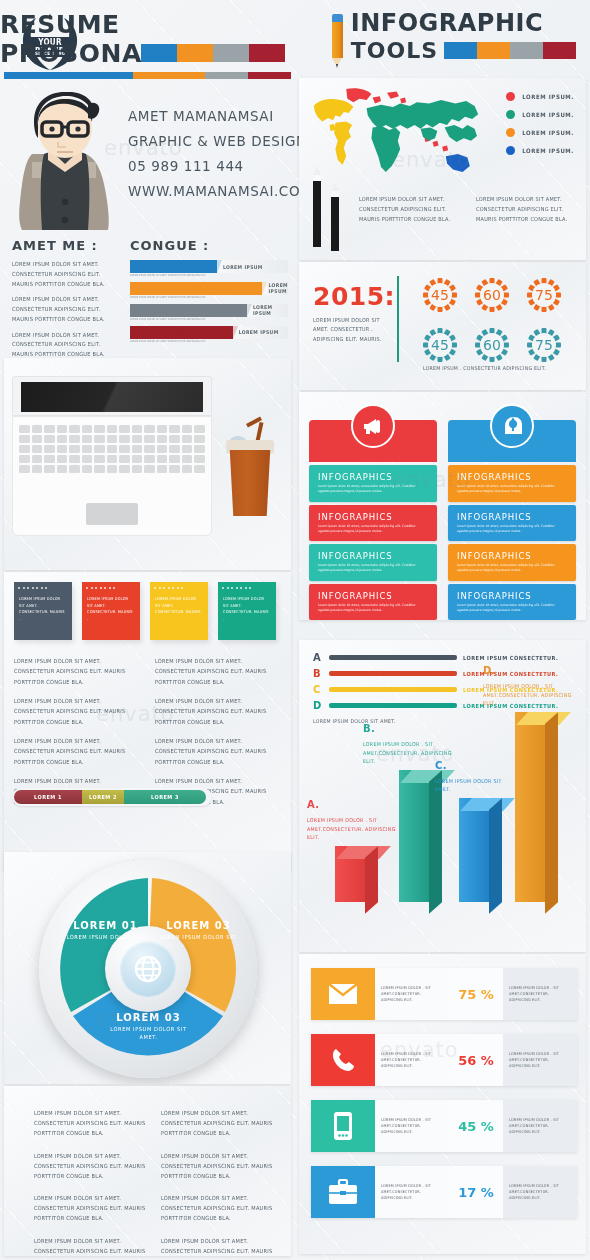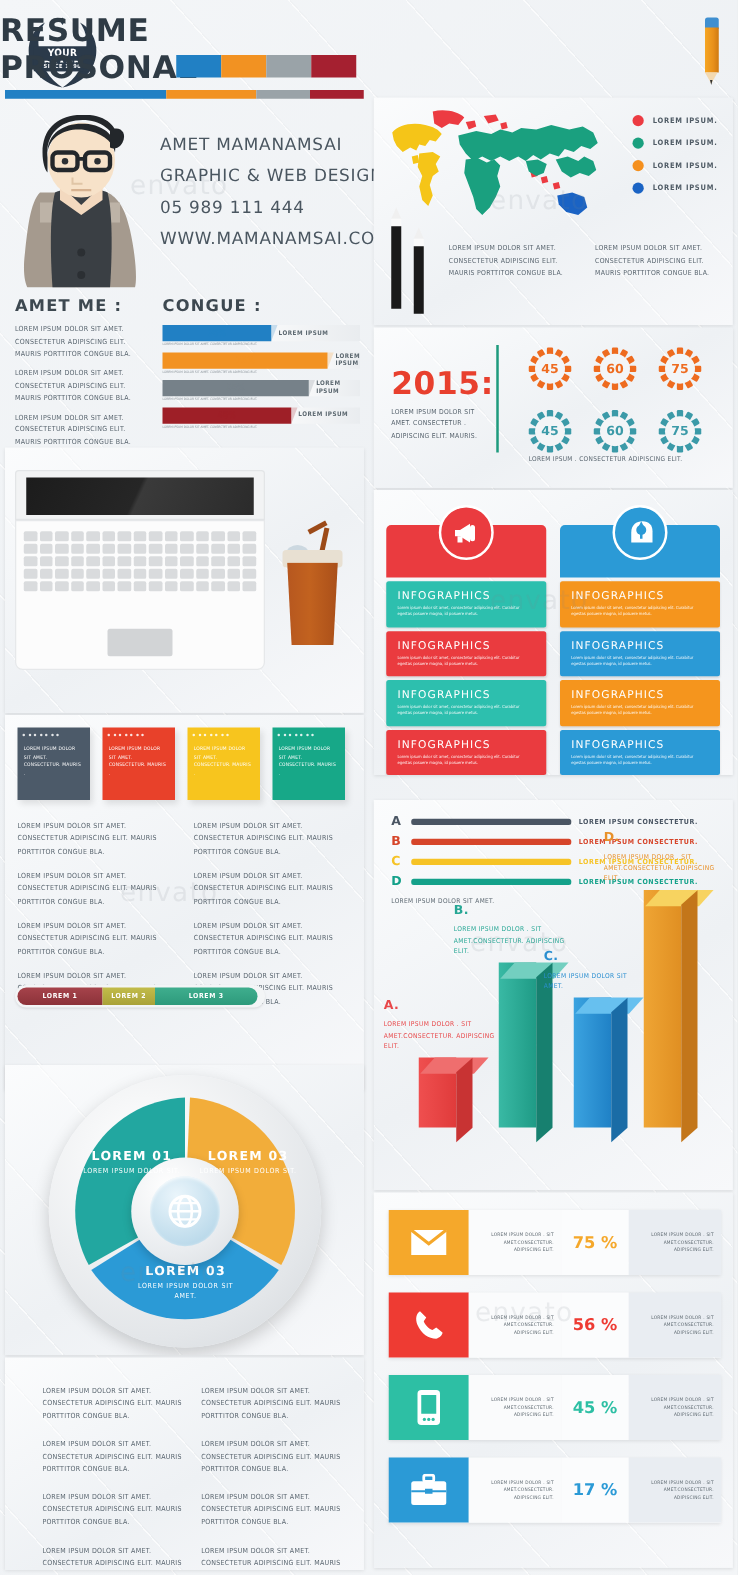--- a/index.html
+++ b/index.html
@@ -161,29 +161,29 @@
   .pens { position:absolute; left:14px; top:88px; }
   .pen { position:absolute; width:8px; }
   .pen .pt{width:0;height:0;border-left:4px solid transparent;border-right:4px solid transparent;border-bottom:9px solid #f0f0f0;}
   .pen .pn{width:8px;height:6px;background:#fafafa;}
   .pen .pb{width:8px;background:#1a1a1a;}
   .map-txt { position:absolute; left:60px; top:116px; width:222px;
      display:grid; grid-template-columns:1fr 1fr; column-gap:12px; }
   .map-txt .lorem { font-size:5.5px; line-height:1.85; }
 
   .y-panel { top:262px; height:128px; }
-  .year { position:absolute; left:14px; top:30px; }
+  .year { position:absolute; left:14px; top:20px; }
   .year h2 { font-size:25px; color:#e8402e; font-weight:bold; letter-spacing:.5px;
     font-family:"DejaVu Sans","Liberation Sans",sans-serif; }
   .vline { position:absolute; left:98px; top:14px; width:2px; height:86px; background:#1e9b7d; }
   .dials { position:absolute; left:122px; top:14px; display:grid;
      grid-template-columns:repeat(3,1fr); gap:12px 14px; }
   .dial { width:38px; height:38px; border-radius:50%; position:relative;
      display:flex; align-items:center; justify-content:center; }
-  .dial span { font-size:10px; font-weight:bold; font-family:"DejaVu Sans","Liberation Sans",sans-serif;}
+  .dial span { font-size:14px; font-weight:normal; font-family:"DejaVu Sans","Liberation Sans",sans-serif;}
   .dial-inner { position:absolute; inset:7px; border-radius:50%; background:#f3f5f7;
      display:flex; align-items:center; justify-content:center; }
   .dial-cap { position:absolute; left:124px; top:102px; }
   .dial-cap .lorem { font-size:5.2px; line-height:1.8; }
 
   .info-panel { top:392px; height:228px; }
   .infos { position:absolute; left:10px; top:12px; width:267px; display:flex; gap:11px; }
   .icol { flex:1; position:relative; }
   .ihead { height:42px; border-radius:4px 4px 0 0; position:relative; margin-top:16px;}
   .icircle { position:absolute; left:50%; top:-16px; transform:translateX(-50%);
@@ -207,21 +207,21 @@
   .b3 { position:absolute; bottom:48px; }
   .b3 .face { width:30px; }
   .b3 .side { position:absolute; left:30px; top:0; width:13px; }
   .b3 .top { position:absolute; left:0; top:0; width:43px; height:13px; }
   .b3cap { position:absolute; font-size:5.3px; line-height:1.65; letter-spacing:.3px; }
   .b3cap b { font-size:10px; display:block; margin-bottom:2px;
      font-family:"DejaVu Sans","Liberation Sans",sans-serif; }
 
   .rows-panel { top:954px; height:300px; }
   .irow { position:absolute; left:12px; width:266px; height:52px; display:flex;
-     box-shadow:0 1px 3px rgba(0,0,0,.10);text-align:right; }
+     box-shadow:0 1px 3px rgba(0,0,0,.10); }
   .ic { width:64px; display:flex; align-items:center; justify-content:center; }
   .it { width:74px; background:#fafbfc; display:flex; align-items:center; padding:0 6px;
      font-size:3.8px; line-height:1.65; color:#5d6870; letter-spacing:.2px;}
   .ip { width:54px; background:#fbfcfd; display:flex; align-items:center; justify-content:center;
      font-size:13px; font-weight:bold; font-family:"DejaVu Sans","Liberation Sans",sans-serif; }
   .it2 { flex:1; background:#e9edf2; display:flex; align-items:center; padding:0 6px;
      font-size:3.8px; line-height:1.65; color:#5d6870; letter-spacing:.2px;}
   .wm { position:absolute; font-size:21px; color:rgba(120,130,140,.13); letter-spacing:1px;
      font-family:"DejaVu Sans","Liberation Sans",sans-serif; pointer-events:none; }
 </style>
@@ -561,20 +561,32 @@
   </div>
 
   <div class="col col-right">
 
     <div class="rhdr">
       <div class="pencil">
         <div class="p-cap"></div>
           <div class="p-body"></div>
           <div class="p-tip"></div>
           <div class="p-lead"></div>
+      </div>
+      <div>
+        <div class="rtitle">INFOGRAPHIC</div>
+        <div class="rtitle2row">
+          <div class="rtitle2">TOOLS</div>
+          <div class="rsw">
+            <i style="background:#2180c4"></i>
+              <i style="background:#f29222"></i>
+              <i style="background:#9aa3a8"></i>
+              <i style="background:#a52030"></i>
+          </div>
+        </div>
       </div>
     </div>
 
     <div class="panel map-panel">
       <div class="diag"></div>
       <svg width="180" height="105" viewBox="0 0 300 170" style="position:absolute;left:10px;top:6px;">
         <g fill="#f5c518">
           <path d="M8 34 C16 24 34 20 52 24 C62 26 70 30 74 36 L66 46 L58 44 L52 52 L44 50 L40 58 L32 54 L22 60 L14 52 L10 44Z"></path>
           <path d="M44 62 L62 60 L72 66 L66 76 L70 86 L62 92 L58 104 L62 118 L56 132 L48 124 L44 106 L48 92 L42 80Z"></path>
           <path d="M34 66 L42 64 L44 74 L36 76Z"></path>

